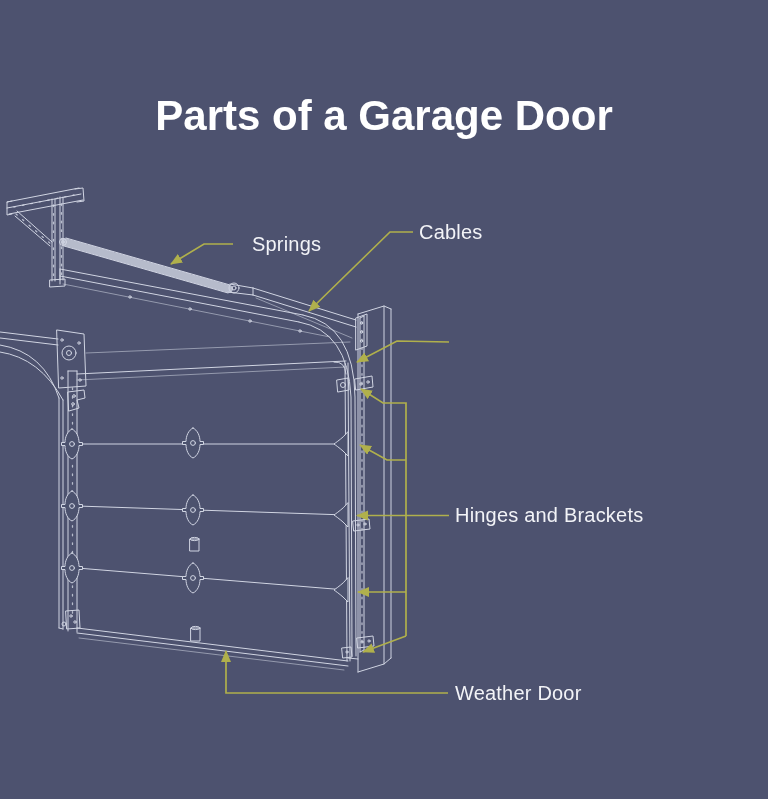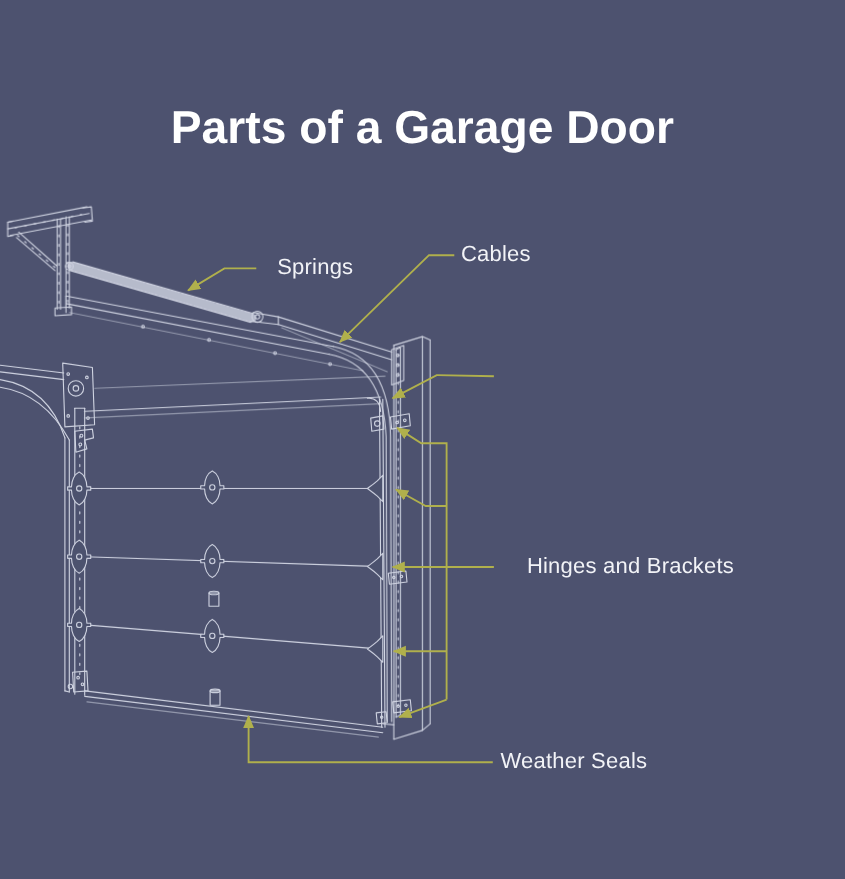--- a/index.html
+++ b/index.html
@@ -13,21 +13,21 @@
     position:absolute;left:0;top:92px;width:768px;text-align:center;
     color:#ffffff;font-size:42px;font-weight:700;letter-spacing:0px;
   }
   .lbl{
     position:absolute;transform:translateY(-50%);
     color:#f2f3f7;font-size:20px;font-weight:500;letter-spacing:.2px;white-space:nowrap;
   }
   .lbl-springs{left:252px;top:244px;}
   .lbl-cables{left:419px;top:232px;}
   .lbl-tracks{left:456px;top:342px;}
-  .lbl-hinges{left:455px;top:515px;margin-left:24px;}
+  .lbl-hinges{left:455px;top:515px;}
   .lbl-weather{left:455px;top:693px;}
 
   .art{stroke:#dde1ed;fill:none;stroke-width:1;stroke-linecap:round;stroke-linejoin:round;opacity:.92;}
   .faint{opacity:.55;}
   .dots{stroke-dasharray:1.6 7;stroke-width:1.3;opacity:.8;}
   .hatch{stroke-width:8;stroke-dasharray:1.6 3.1;opacity:.8;}
   .lead{stroke:#b0b04c;fill:none;stroke-width:1.7;stroke-linecap:butt;stroke-linejoin:miter;}
   .hfill{fill:#4d526f;}
 </style>
 </head>
@@ -203,14 +203,14 @@
       <polyline class="lead" points="406,592 358,592" marker-end="url(#arw)"></polyline>
       <polyline class="lead" points="406,636 363,652" marker-end="url(#arw)"></polyline>
       <polyline class="lead" points="448,693 226,693 226,651" marker-end="url(#arw)"></polyline>
     </g>
   </svg>
 
   <div class="title">Parts of a Garage Door</div>
   <div class="lbl lbl-springs">Springs</div>
   <div class="lbl lbl-cables">Cables</div>
   <div class="lbl lbl-hinges">Hinges and Brackets</div>
-  <div class="lbl lbl-weather">Weather Seals</div>
+  <div class="lbl lbl-weather">Weather Door</div>
 </div>
 
 </body></html>

